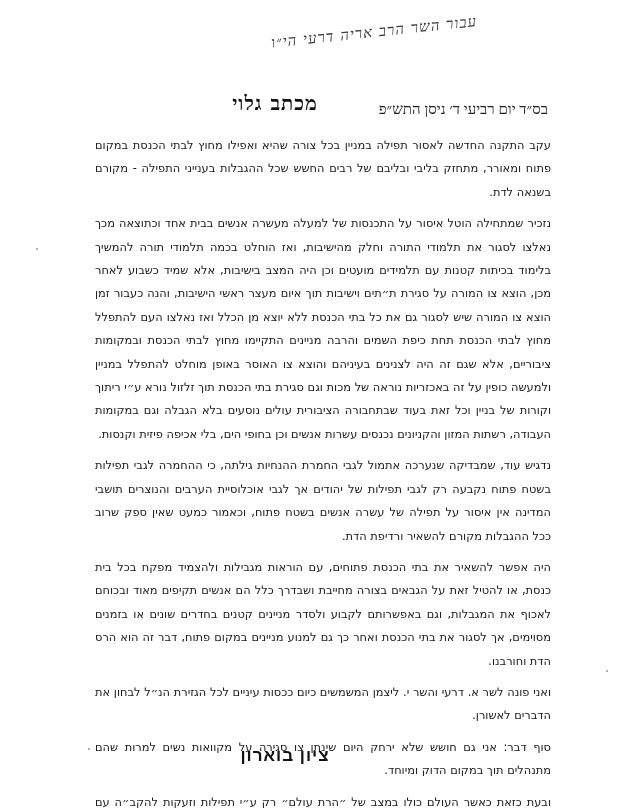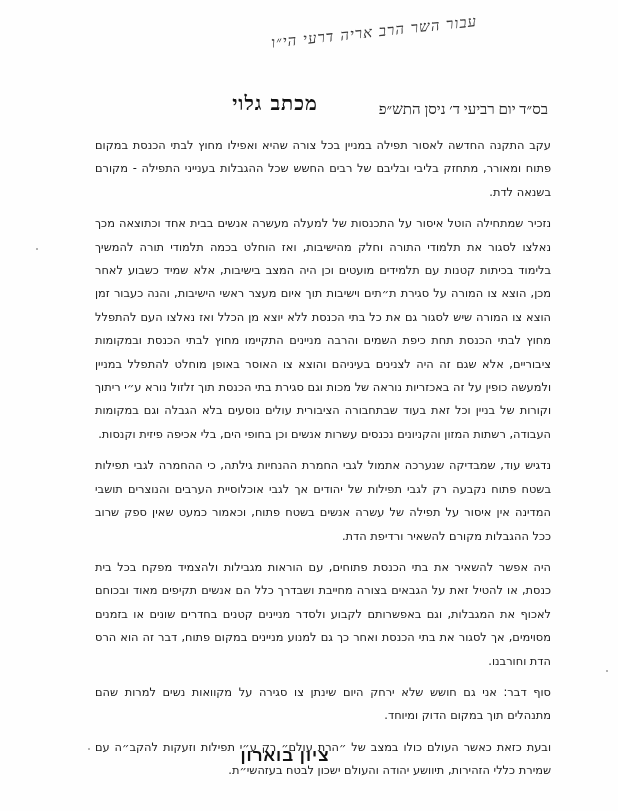--- a/index.html
+++ b/index.html
@@ -109,20 +109,21 @@
 
   <div class="date-line">בס״ד יום רביעי ד׳ ניסן התש״פ</div>
 
   <div class="title">מכתב גלוי</div>
 
   <div class="body-text">
     <p>עקב התקנה החדשה לאסור תפילה במניין בכל צורה שהיא ואפילו מחוץ לבתי הכנסת במקום פתוח ומאורר, מתחזק בליבי ובליבם של רבים החשש שכל ההגבלות בענייני התפילה - מקורם בשנאה לדת.</p>
     <p>נזכיר שמתחילה הוטל איסור על התכנסות של למעלה מעשרה אנשים בבית אחד וכתוצאה מכך נאלצו לסגור את תלמודי התורה וחלק מהישיבות, ואז הוחלט בכמה תלמודי תורה להמשיך בלימוד בכיתות קטנות עם תלמידים מועטים וכן היה המצב בישיבות, אלא שמיד כשבוע לאחר מכן, הוצא צו המורה על סגירת ת״תים וישיבות תוך איום מעצר ראשי הישיבות, והנה כעבור זמן הוצא צו המורה שיש לסגור גם את כל בתי הכנסת ללא יוצא מן הכלל ואז נאלצו העם להתפלל מחוץ לבתי הכנסת תחת כיפת השמים והרבה מניינים התקיימו מחוץ לבתי הכנסת ובמקומות ציבוריים, אלא שגם זה היה לצנינים בעיניהם והוצא צו האוסר באופן מוחלט להתפלל במניין ולמעשה כופין על זה באכזריות נוראה של מכות וגם סגירת בתי הכנסת תוך זלזול נורא ע״י ריתוך וקורות של בניין וכל זאת בעוד שבתחבורה הציבורית עולים נוסעים בלא הגבלה וגם במקומות העבודה, רשתות המזון והקניונים נכנסים עשרות אנשים וכן בחופי הים, בלי אכיפה פיזית וקנסות.</p>
     <p>נדגיש עוד, שמבדיקה שנערכה אתמול לגבי החמרת ההנחיות גילתה, כי ההחמרה לגבי תפילות בשטח פתוח נקבעה רק לגבי תפילות של יהודים אך לגבי אוכלוסיית הערבים והנוצרים תושבי המדינה אין איסור על תפילה של עשרה אנשים בשטח פתוח, וכאמור כמעט שאין ספק שרוב ככל ההגבלות מקורם להשאיר ורדיפת הדת.</p>
     <p>היה אפשר להשאיר את בתי הכנסת פתוחים, עם הוראות מגבילות ולהצמיד מפקח בכל בית כנסת, או להטיל זאת על הגבאים בצורה מחייבת ושבדרך כלל הם אנשים תקיפים מאוד ובכוחם לאכוף את המגבלות, וגם באפשרותם לקבוע ולסדר מניינים קטנים בחדרים שונים או בזמנים מסוימים, אך לסגור את בתי הכנסת ואחר כך גם למנוע מניינים במקום פתוח, דבר זה הוא הרס הדת וחורבנו.</p>
+    <p>ואני פונה לשר א. דרעי והשר י. ליצמן המשמשים כיום ככסות עיניים לכל הגזירת הנ״ל לבחון את הדברים לאשורן.</p>
     <p>סוף דבר: אני גם חושש שלא ירחק היום שינתן צו סגירה על מקוואות נשים למרות שהם מתנהלים תוך במקום הדוק ומיוחד.</p>
     <p>ובעת כזאת כאשר העולם כולו במצב של ״הרת עולם״ רק ע״י תפילות וזעקות להקב״ה עם שמירת כללי הזהירות, תיוושע יהודה והעולם ישכון לבטח בעזהשי״ת.</p>
   </div>
 
   <div class="signature">ציון בוארון</div>
 
   <span class="speck" style="left:36px; top:248px;"></span>
   <span class="speck" style="left:88px; top:748px;"></span>
   <span class="speck" style="left:606px; top:670px;"></span>
 </div>

